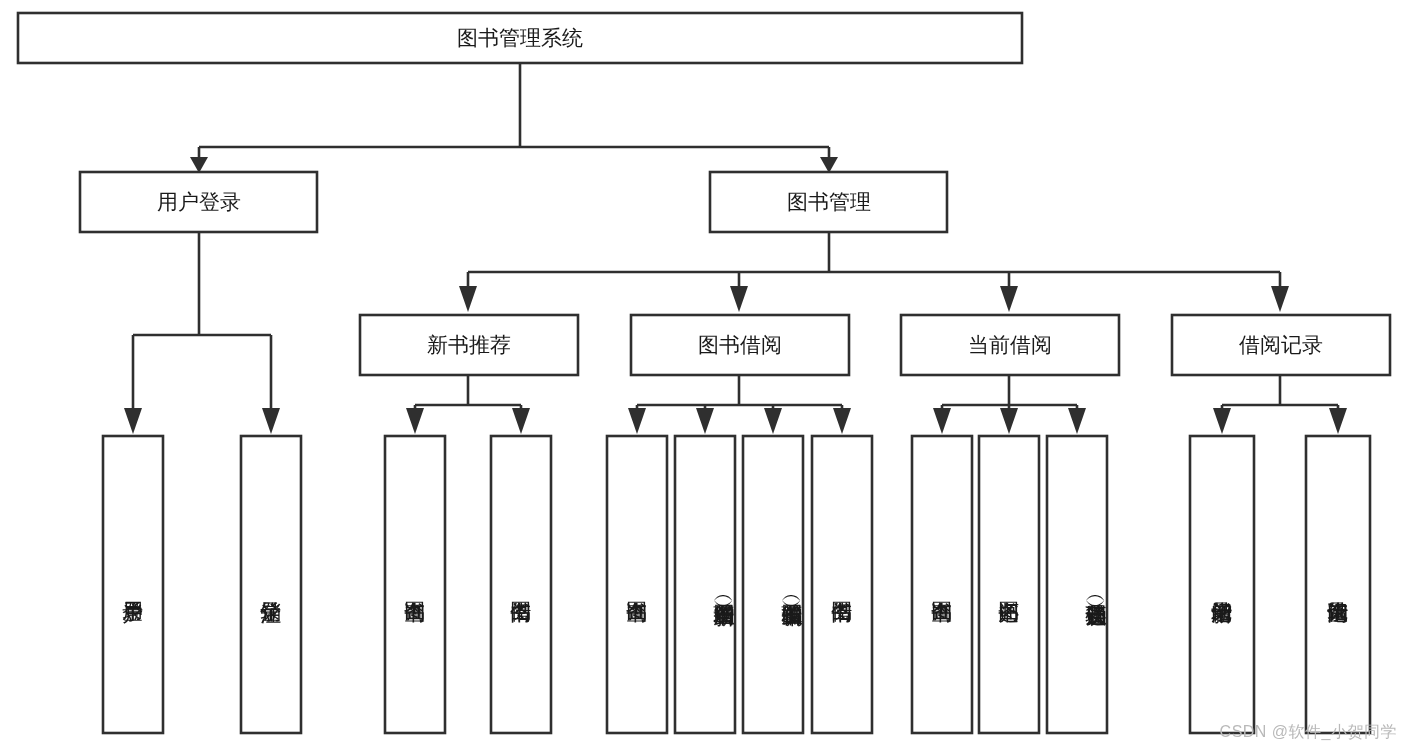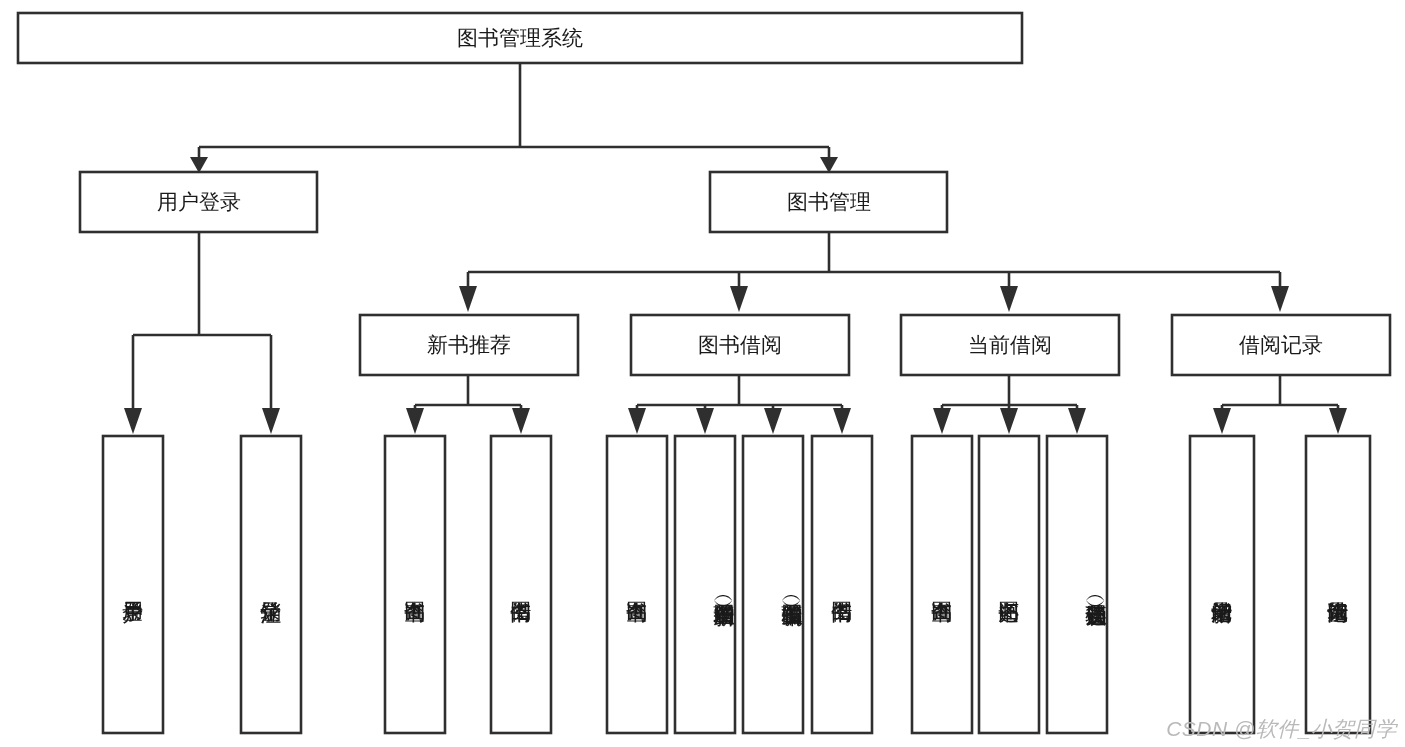--- a/index.html
+++ b/index.html
@@ -64,25 +64,24 @@
     pointer-events: none;
   }
   .leaf-label.centered {
     align-items: center;
   }
   .watermark {
     position: absolute;
     right: 8px;
     bottom: 4px;
     font-family: "Liberation Sans", "DejaVu Sans", sans-serif;
-    font-size: 21px;
+    font-size: 16px;
     color: #b9b9b9;
     letter-spacing: 0.5px;
     white-space: nowrap;
-    font-style: italic;
   }
 </style>
 </head>
 <body>
 
 <div id="diagram-root">
 
   <svg id="tree-svg" viewBox="0 0 1405 747">
     <defs>
       <marker id="arrow" viewBox="0 0 12 14" refX="6" refY="13" markerWidth="12" markerHeight="14" orient="auto-start-reverse">

